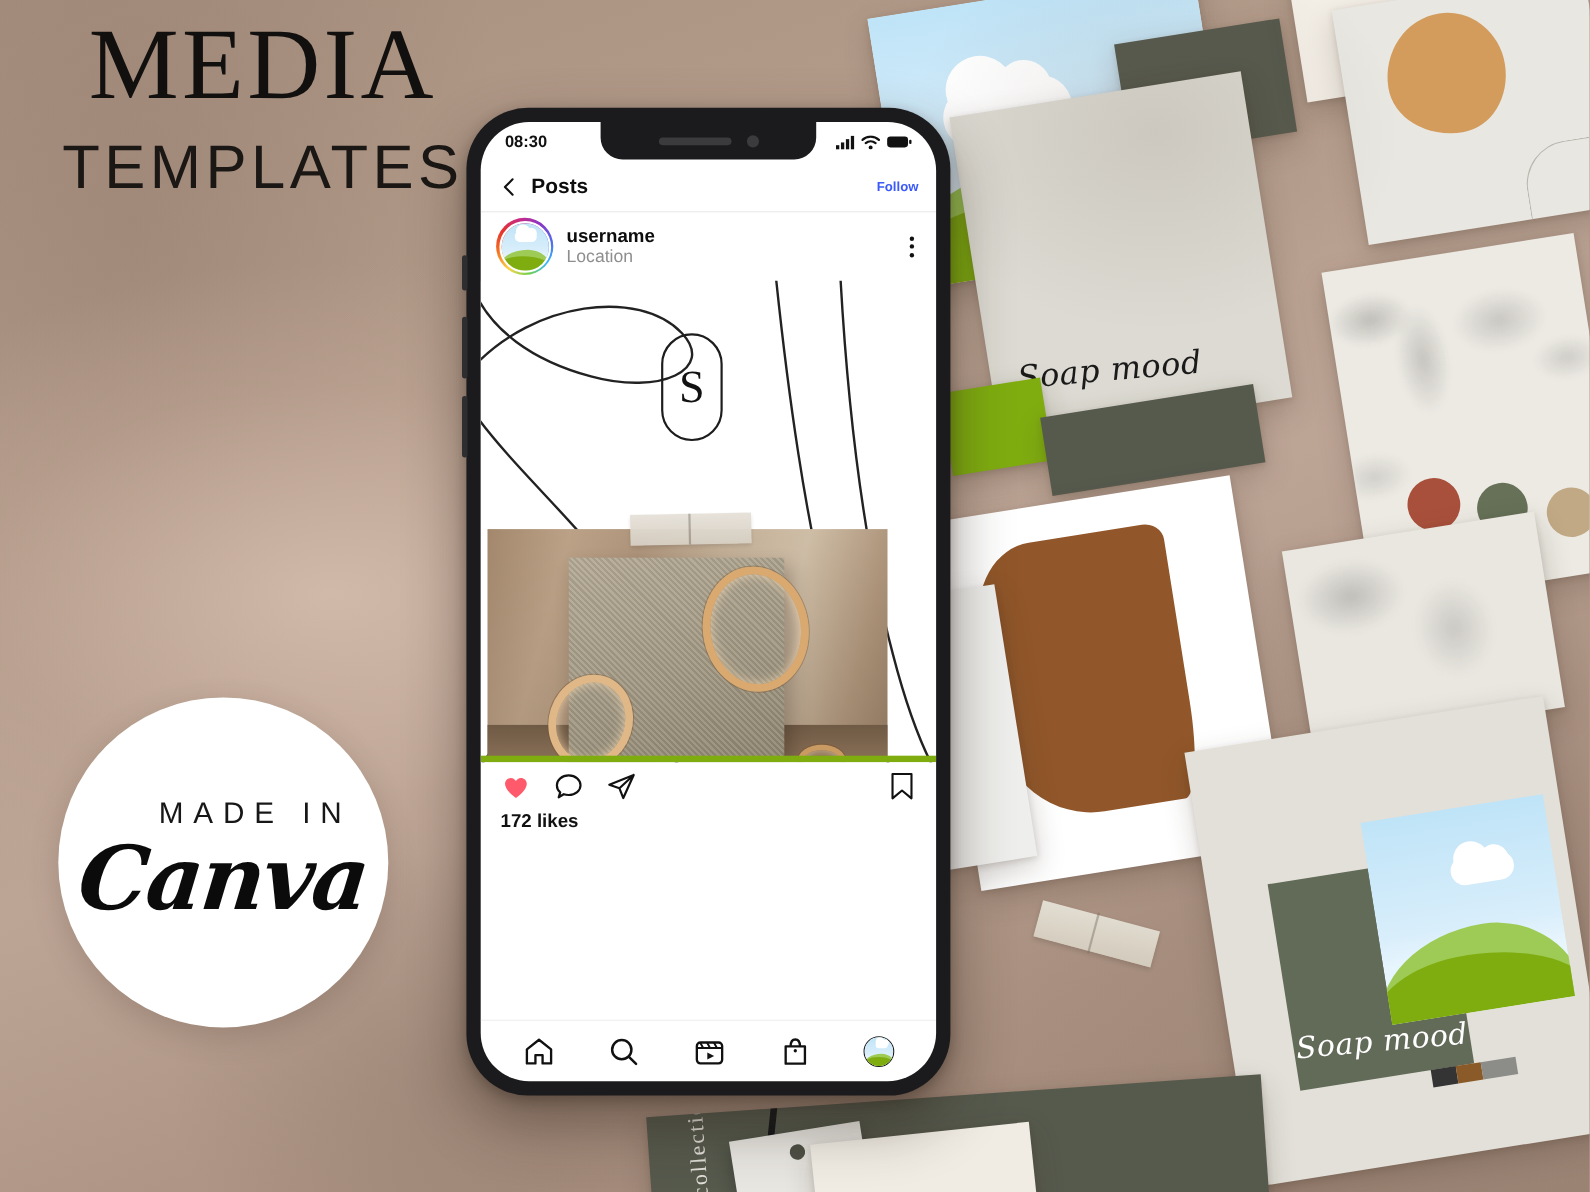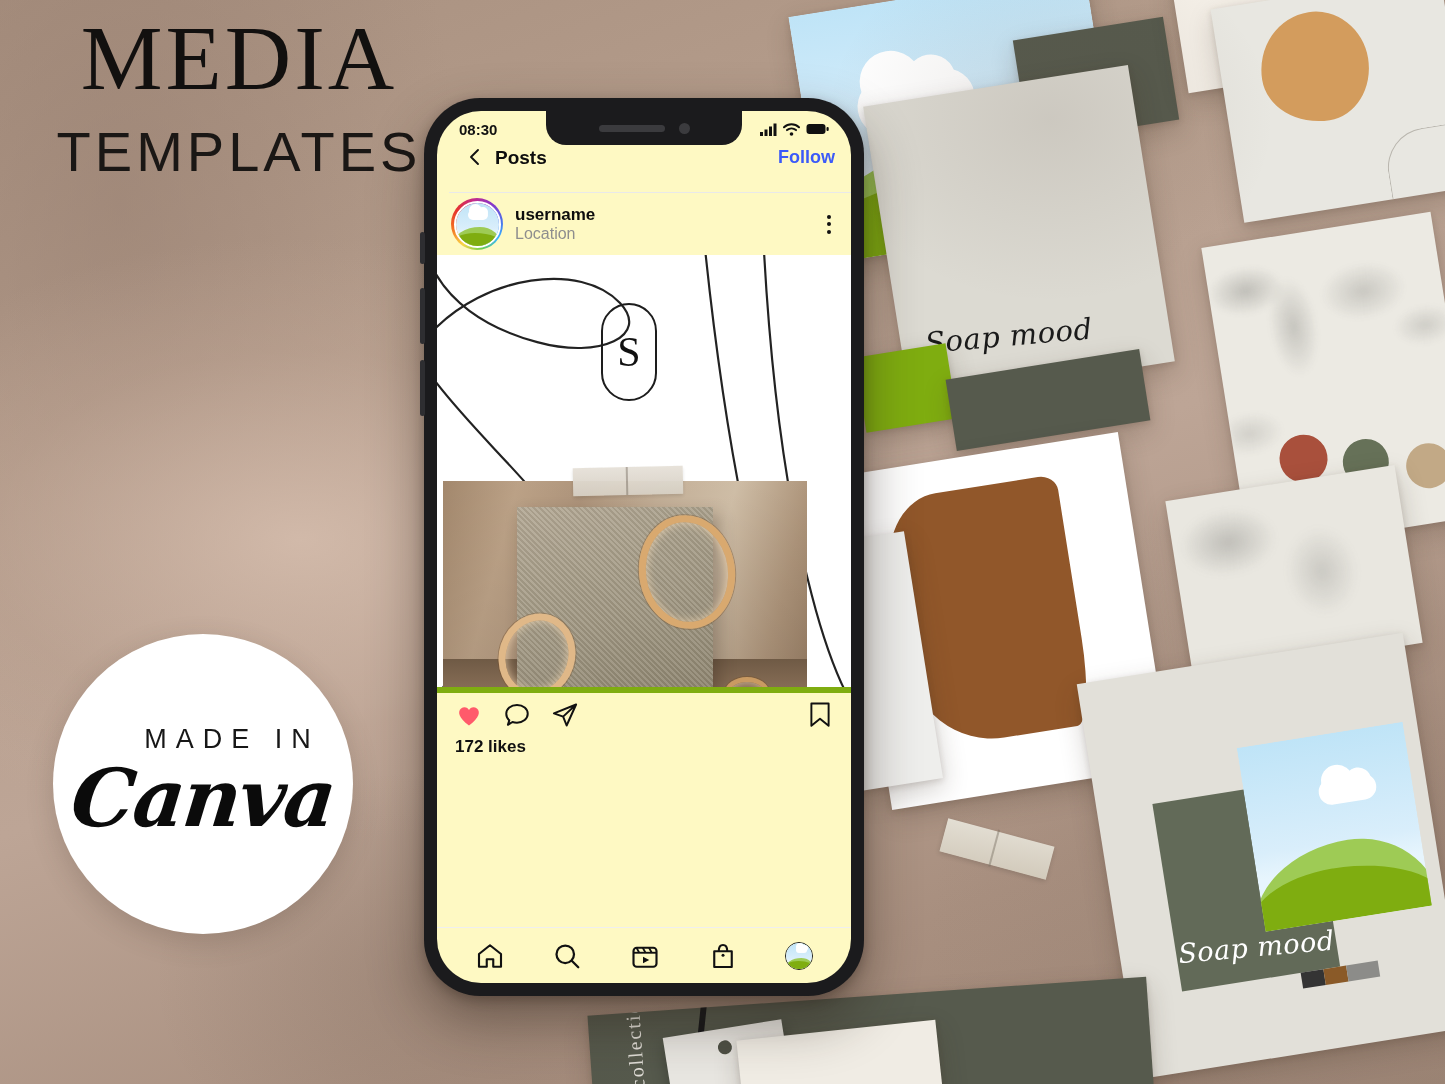--- a/index.html
+++ b/index.html
@@ -111,21 +111,21 @@
     background: #1b1b1d;
     border-radius: 56px;
     box-shadow: 0 24px 54px rgba(40,28,20,0.45), 0 4px 12px rgba(40,28,20,0.3);
     padding: 13px;
   }
   #phone .btn-side {
     position: absolute; left: -4px; width: 5px; background: #2e2e31; border-radius: 3px;
   }
   .screen {
     position: relative; width: 100%; height: 100%;
-    background: #fef9c3; border-radius: 44px; overflow: hidden;
+    background: #ffffff; border-radius: 44px; overflow: hidden;
     display: flex; flex-direction: column;
   }
   .notch {
     position: absolute; left: 50%; transform: translateX(-50%); top: 0;
     width: 196px; height: 34px;
     background: #1b1b1d;
     border-radius: 0 0 20px 20px;
     display: flex; align-items: center; justify-content: center; gap: 14px;
     z-index: 6;
   }
@@ -135,27 +135,26 @@
   .statusbar {
     height: 36px; flex: 0 0 36px;
     display: flex; align-items: center; justify-content: space-between;
     padding: 0 22px; font-size: 15px; font-weight: 600; color: #111;
     position: relative; z-index: 5;
   }
   .status-icons { display: flex; align-items: center; gap: 6px; }
 
   .topbar {
     height: 46px; flex: 0 0 46px;
-    display: flex; align-items: flex-start; padding: 0 16px;
+    display: flex; align-items: center; padding: 0 16px;
     border-bottom: 1px solid #e9e9e9;
-    margin-left: 12px;
   }
   .back-chevron { width: 20px; height: 20px; flex: 0 0 20px; }
   .topbar-title { font-size: 19px; font-weight: 700; color: #0d0d0d; margin-left: 10px; }
-  .follow { margin-left: auto; font-size: 18px; font-weight: 700; color: #3b5af8; }
+  .follow { margin-left: auto; font-size: 12px; font-weight: 700; color: #3b5af8; }
 
   .posthead {
     height: 62px; flex: 0 0 62px;
     display: flex; align-items: center; padding: 0 14px; gap: 12px;
   }
   .avatar-ring {
     width: 52px; height: 52px; border-radius: 50%; flex: 0 0 52px;
     padding: 2.5px;
     background: conic-gradient(from 215deg, #f9d649, #f37022, #e5322e, #c62a87, #8b35c6, #4f6de8, #38b6ff, #6fcf4e, #f9d649);
   }

